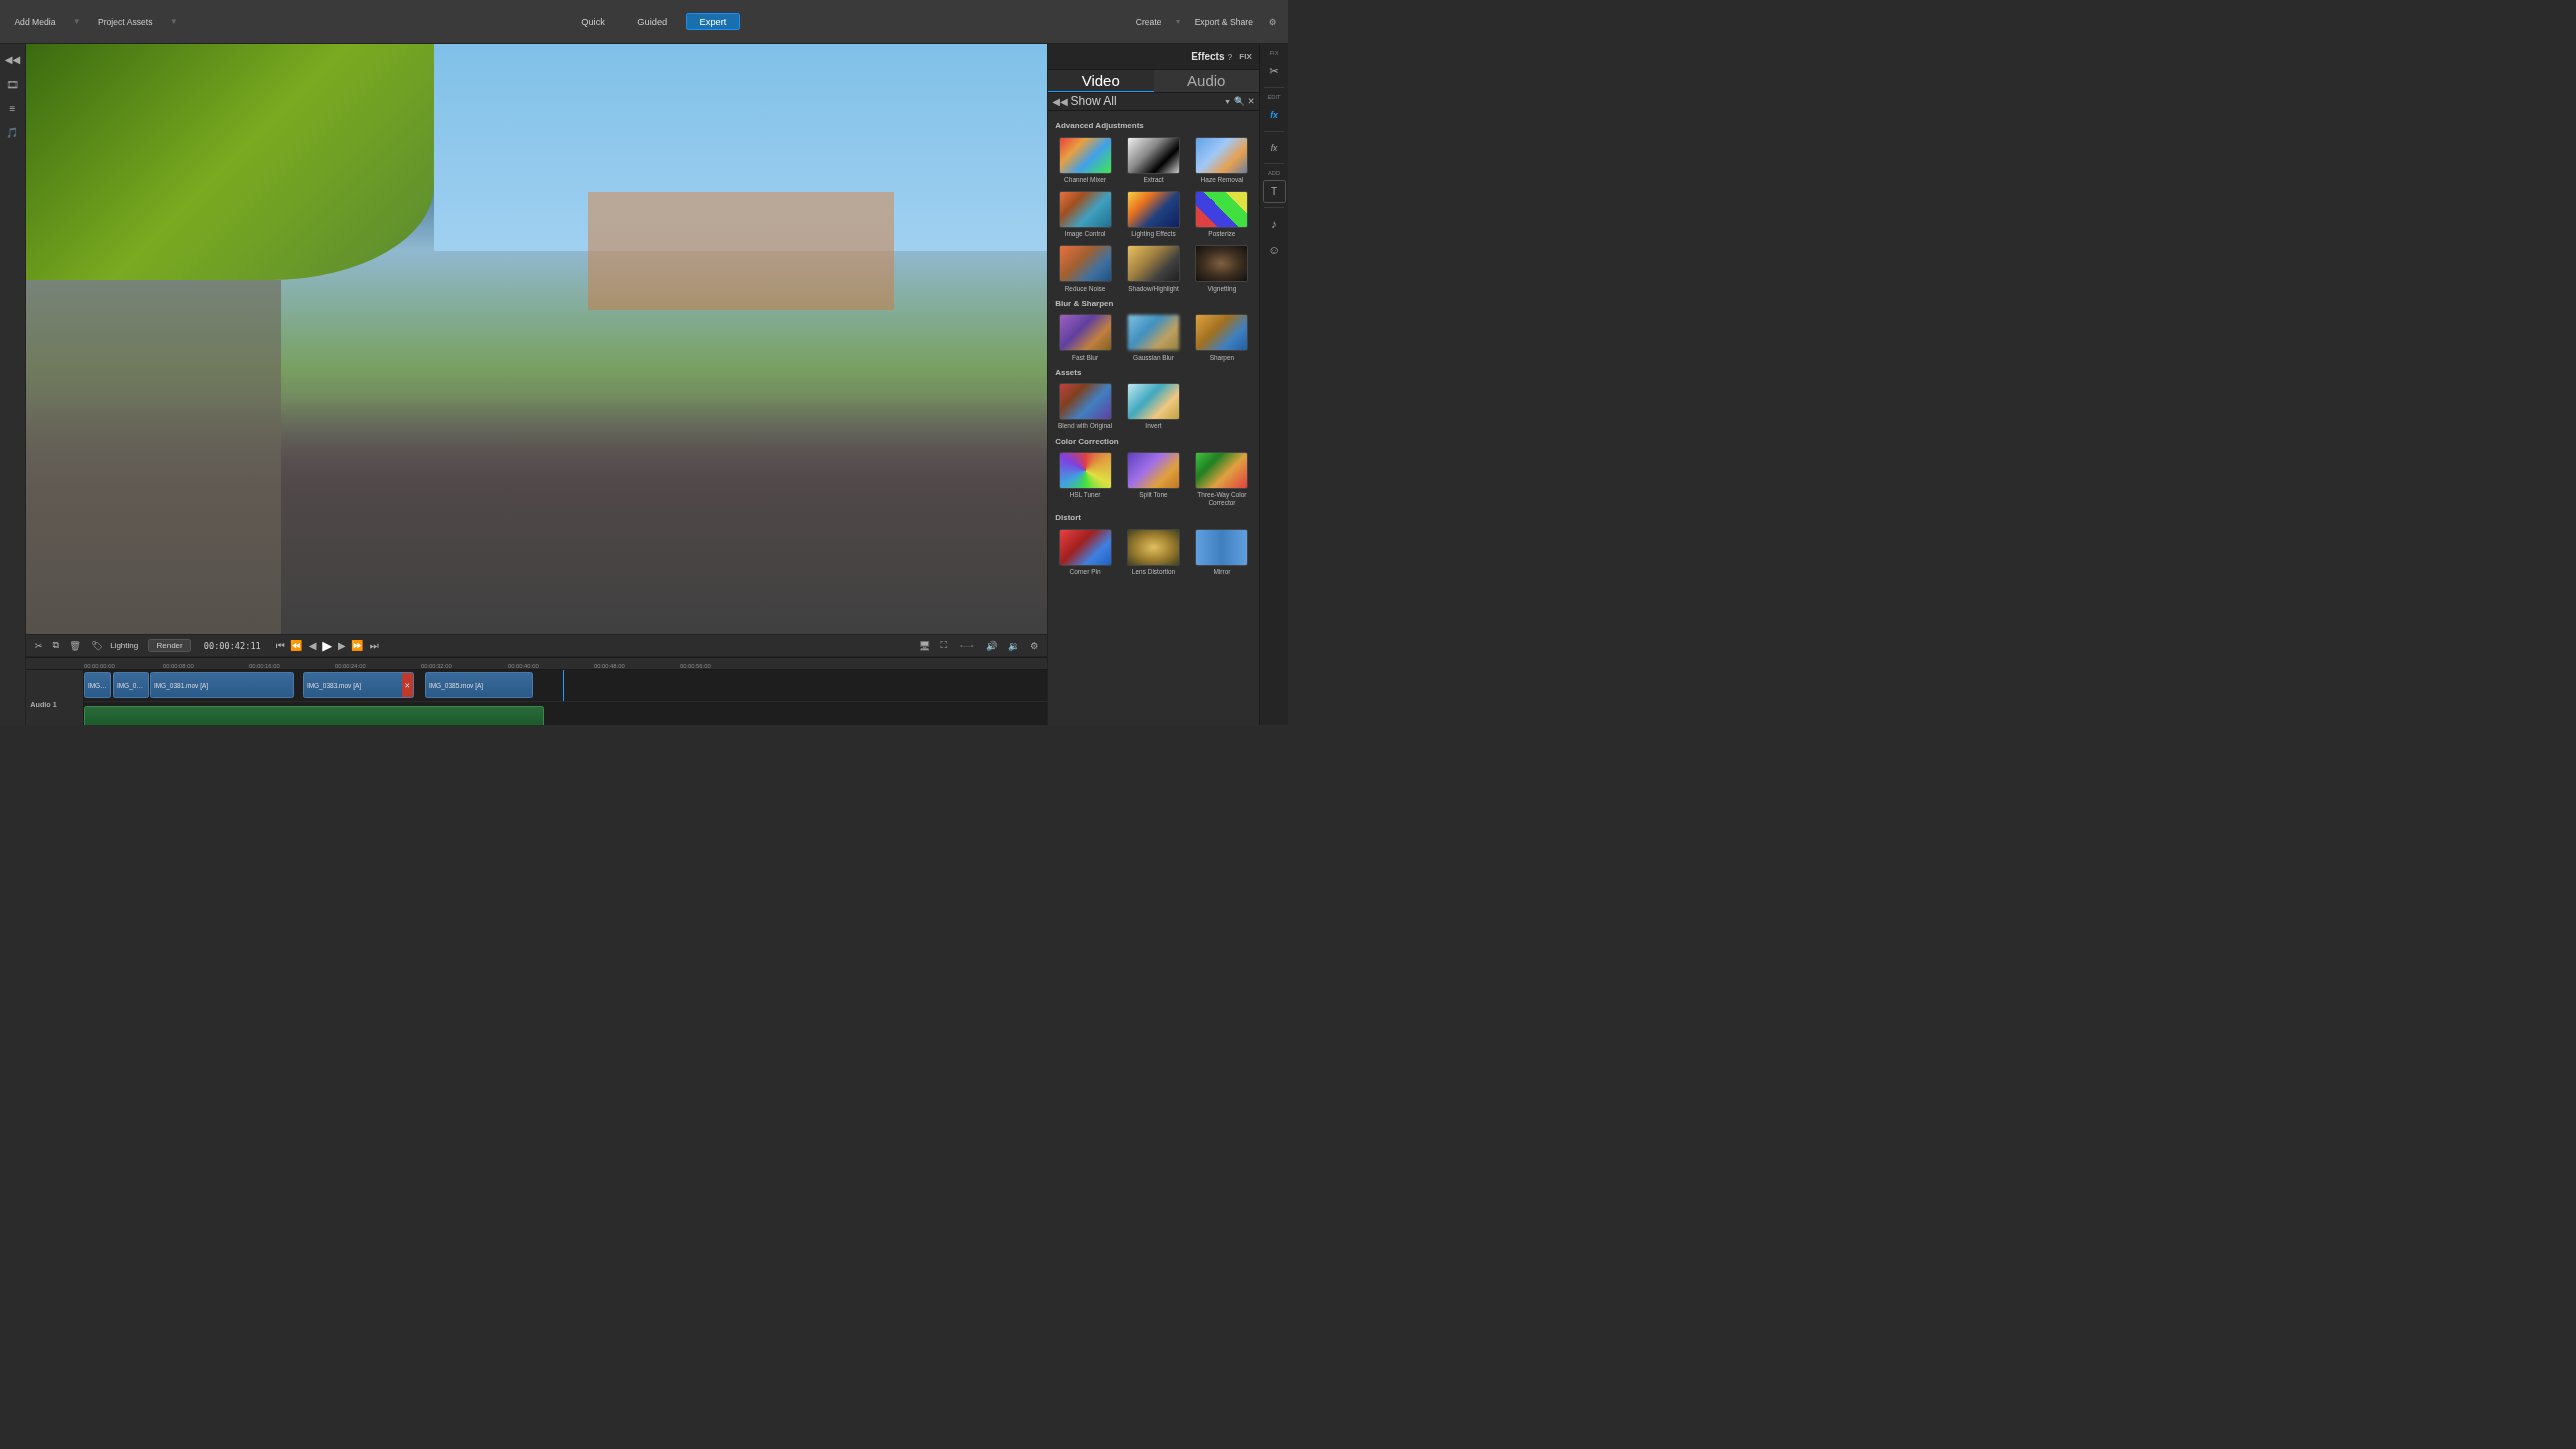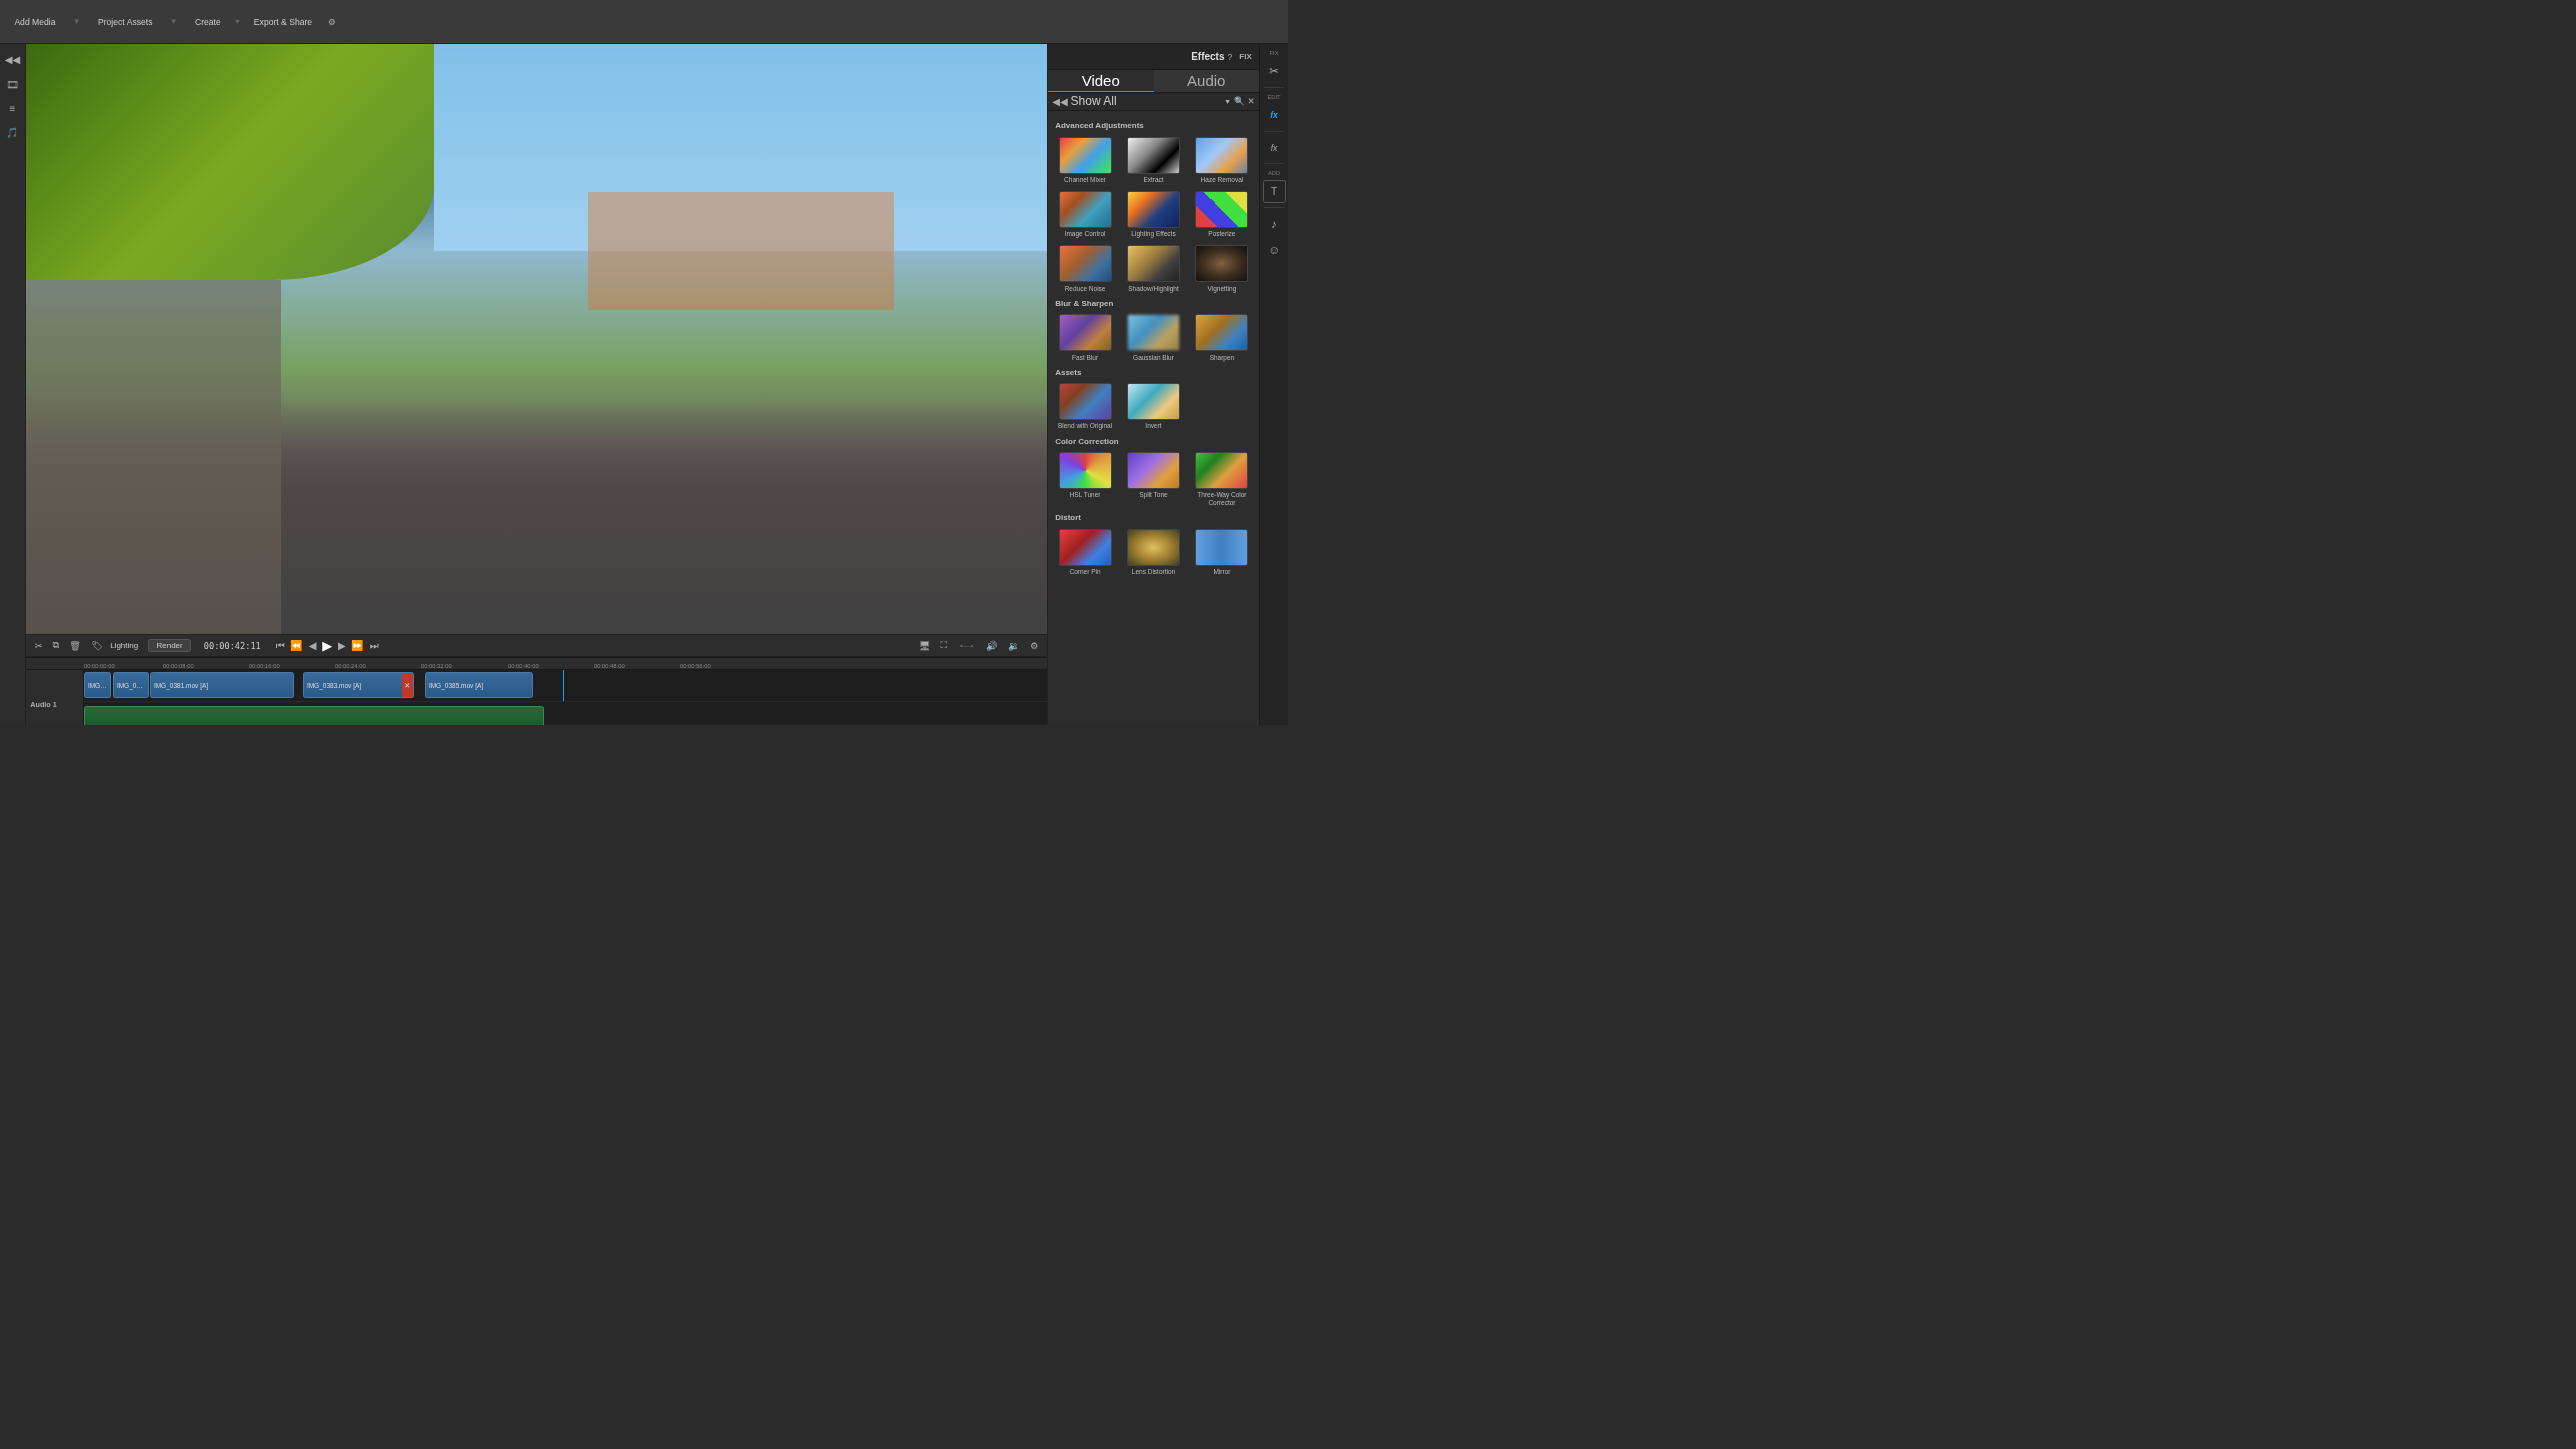--- a/index.html
+++ b/index.html
@@ -532,20 +532,25 @@
     }
   </style>
 </head>
 <body>
 
 <div id="topbar">
   <button class="top-btn">Add Media</button>
   <span style="color:#666">▼</span>
   <button class="top-btn">Project Assets</button>
   <span style="color:#666">▼</span>
+  <div class="top-center">
+    <button class="mode-btn">Quick</button>
+    <button class="mode-btn">Guided</button>
+    <button class="mode-btn active">Expert</button>
+  </div>
   <div class="top-right">
     <button class="create-btn">Create</button>
     <span style="color:#666;font-size:7.2px">▼</span>
     <button class="export-btn">Export &amp; Share</button>
     <button class="panel-icon-btn">⚙</button>
   </div>
 </div>
 
 <div id="main">
 

